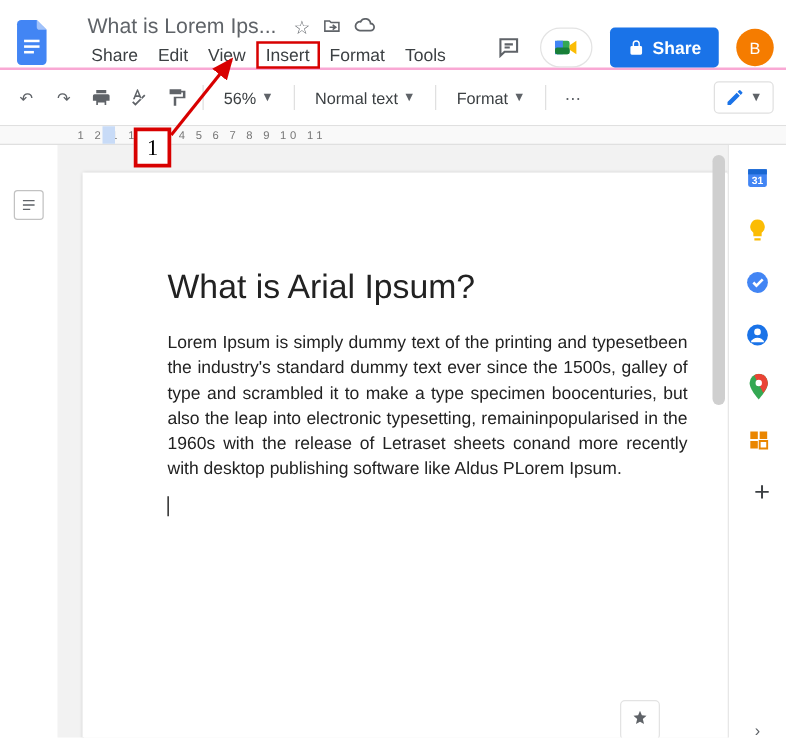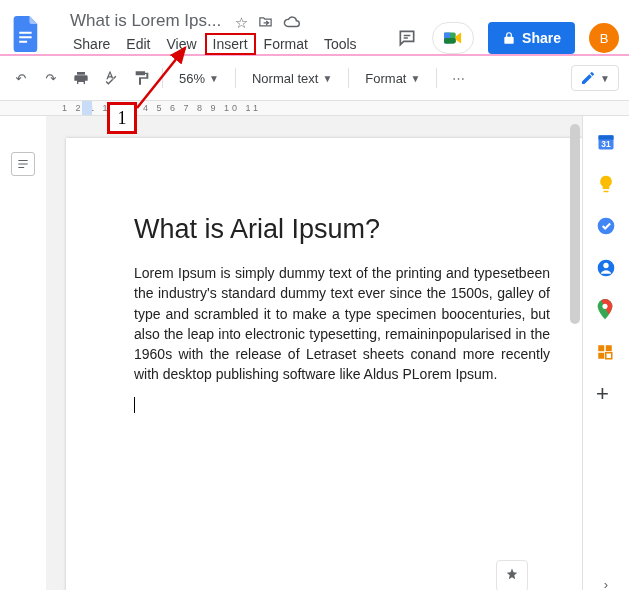--- a/index.html
+++ b/index.html
@@ -32,21 +32,21 @@
  .outline{width:22px;height:22px;border:1px solid #c2c2c2;border-radius:3px;display:flex;align-items:center;justify-content:center;color:#5f6368;cursor:pointer}
  .docarea{flex:1;background:#f2f2f2;position:relative;overflow:hidden}
  .page{position:absolute;top:22px;left:20px;width:520px;height:600px;background:#fff;box-shadow:0 0 3px rgba(0,0,0,.2);padding:76px 36px 36px 68px;box-sizing:border-box}
  .doctitle{font-size:27px;color:#222;margin-bottom:18px}
  .docbody{font-size:14px;line-height:1.45;color:#222;text-align:justify}
  .docbody b{font-weight:400}
  .cursor{display:inline-block;width:1px;height:16px;background:#000;margin-top:12px}
  .scroll{position:absolute;right:2px;top:8px;width:10px;height:200px;background:#cfcfcf;border-radius:5px}
  .explore{position:absolute;right:54px;bottom:14px;width:30px;height:30px;background:#fff;border:1px solid #e3e3e3;border-radius:4px;display:flex;align-items:center;justify-content:center;color:#5f6368;cursor:pointer}
  .sidepanel{width:46px;border-left:1px solid #e0e0e0;display:flex;flex-direction:column;align-items:center;gap:22px;padding-top:16px}
- .sideicon{width:20px;height:20px;display:flex;align-items:center;justify-content:flex-start;cursor:pointer}
+ .sideicon{width:20px;height:20px;display:flex;align-items:center;justify-content:flex-end;cursor:pointer}
  .sidepanel .chev{margin-top:auto;margin-bottom:14px;color:#5f6368;cursor:pointer}
  .annotation{position:absolute;pointer-events:none;z-index:50}
  .annbox{border:3px solid #d80000;width:24px;height:26px;display:flex;align-items:center;justify-content:center;font-size:18px;font-family:"Times New Roman",serif;color:#000;background:#fff}
  .arrow{position:absolute}
 </style>
 </head>
 <body>
 
 <div class="top">
  <div class="logo">

